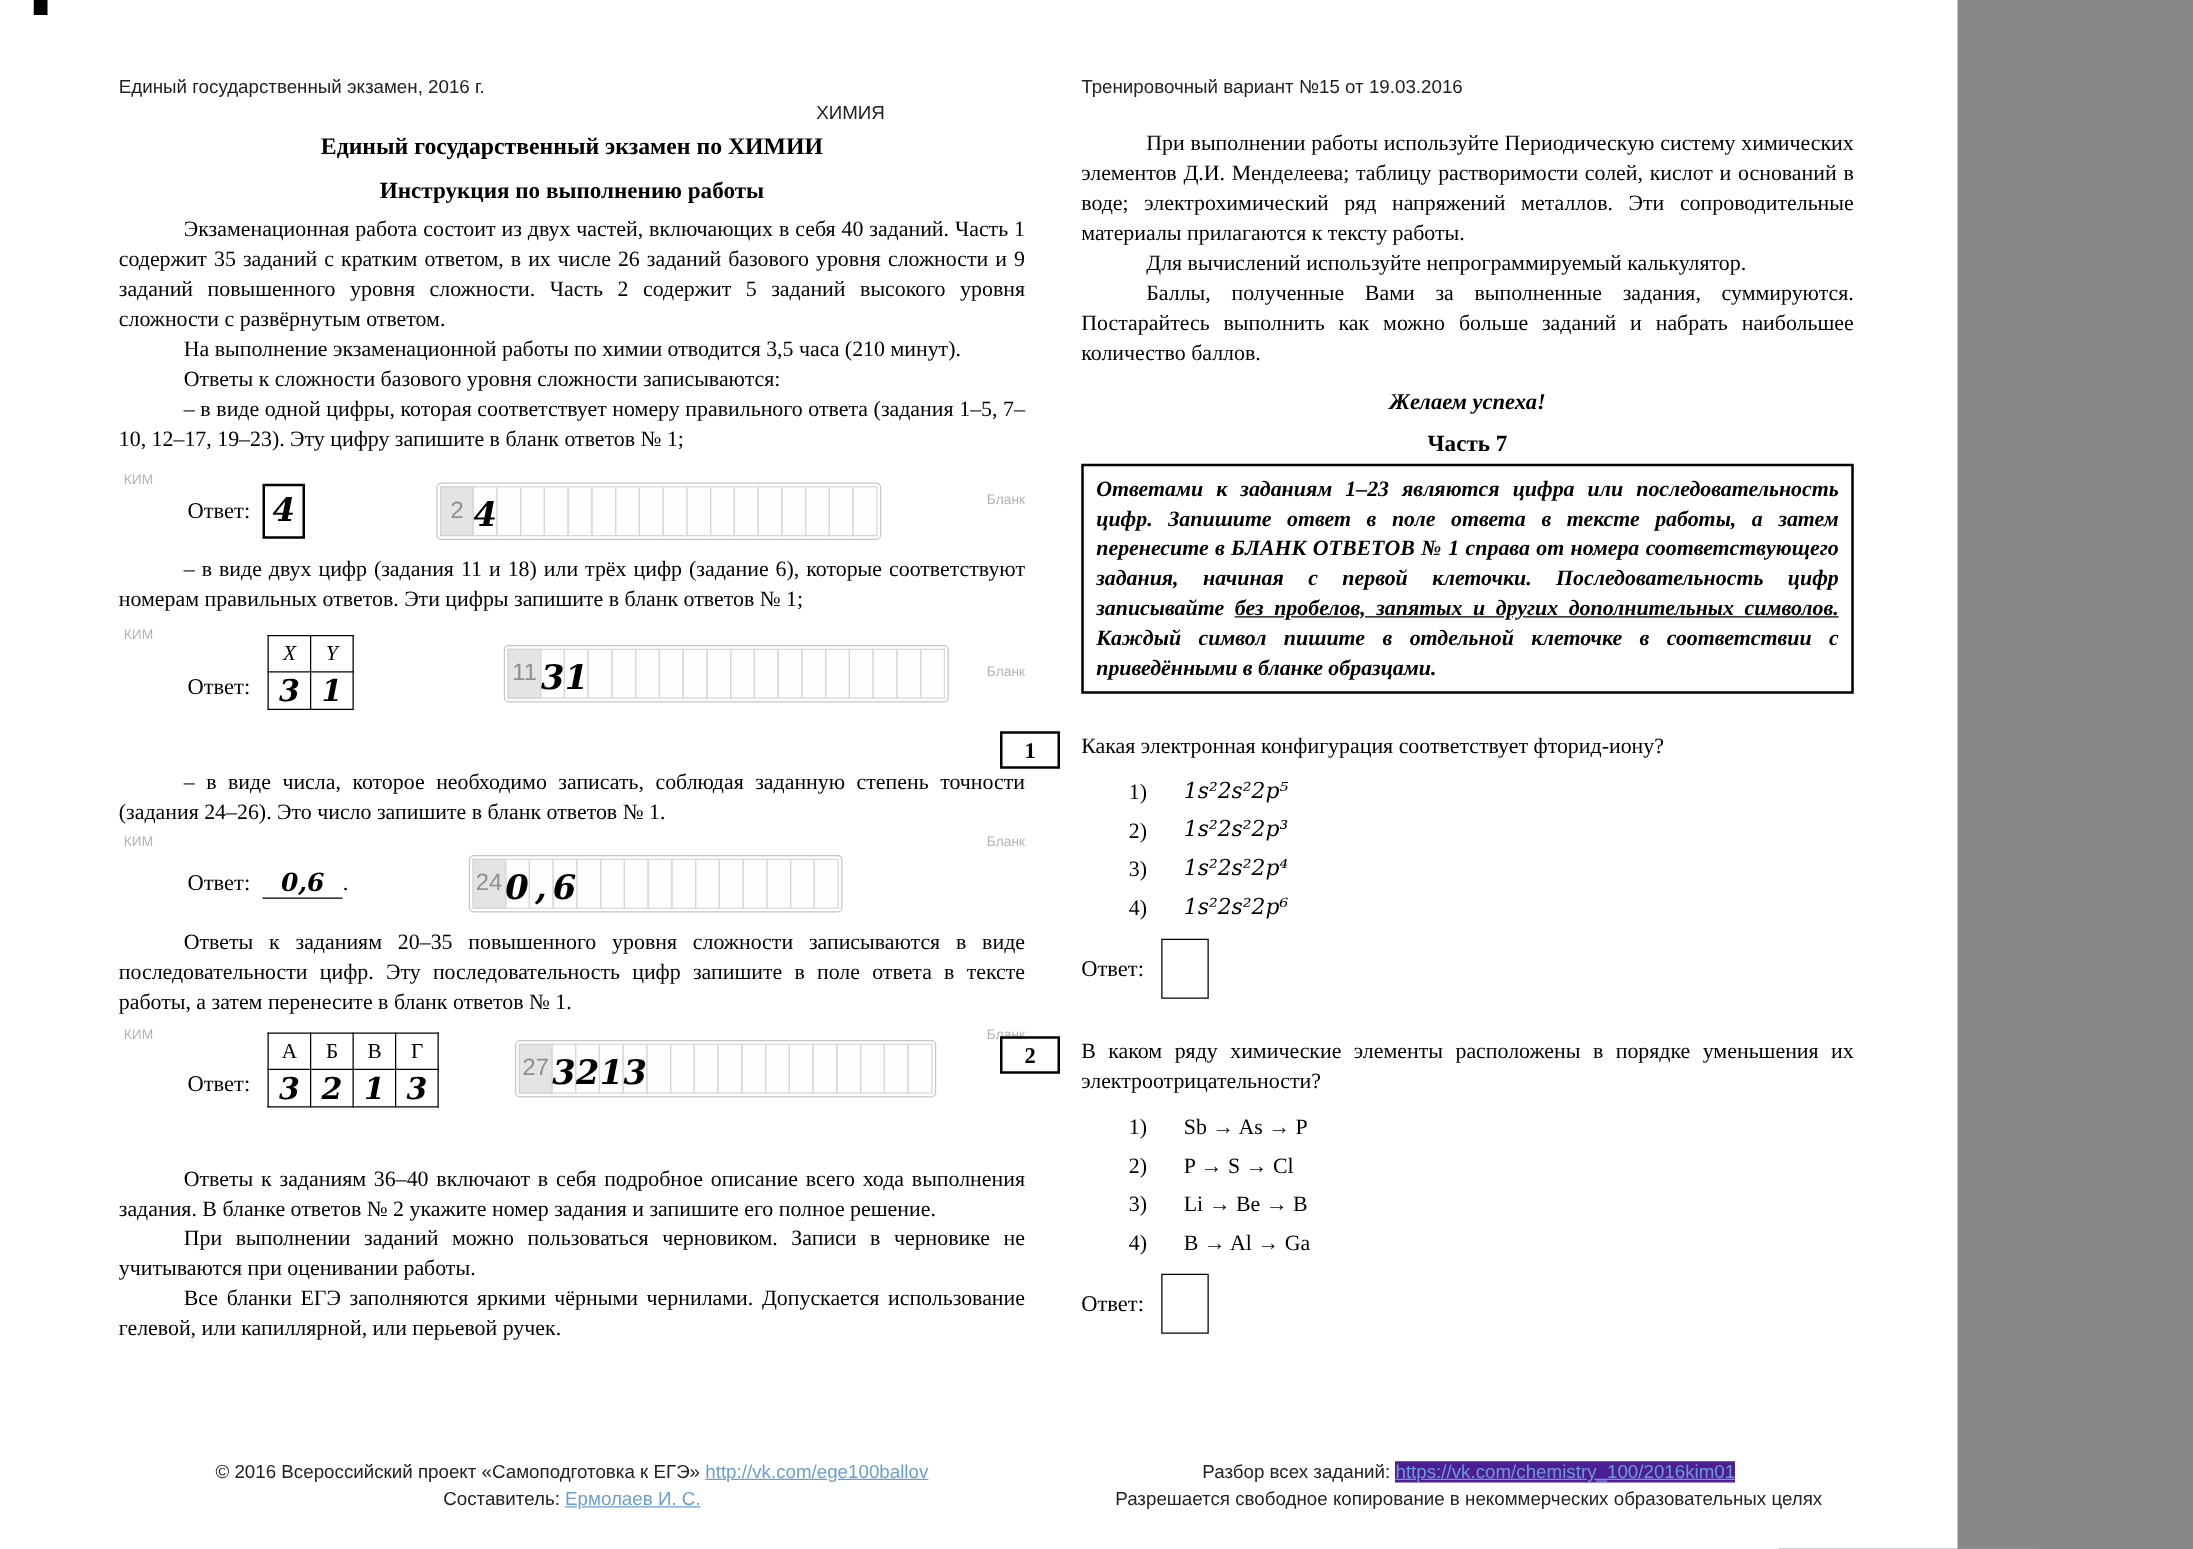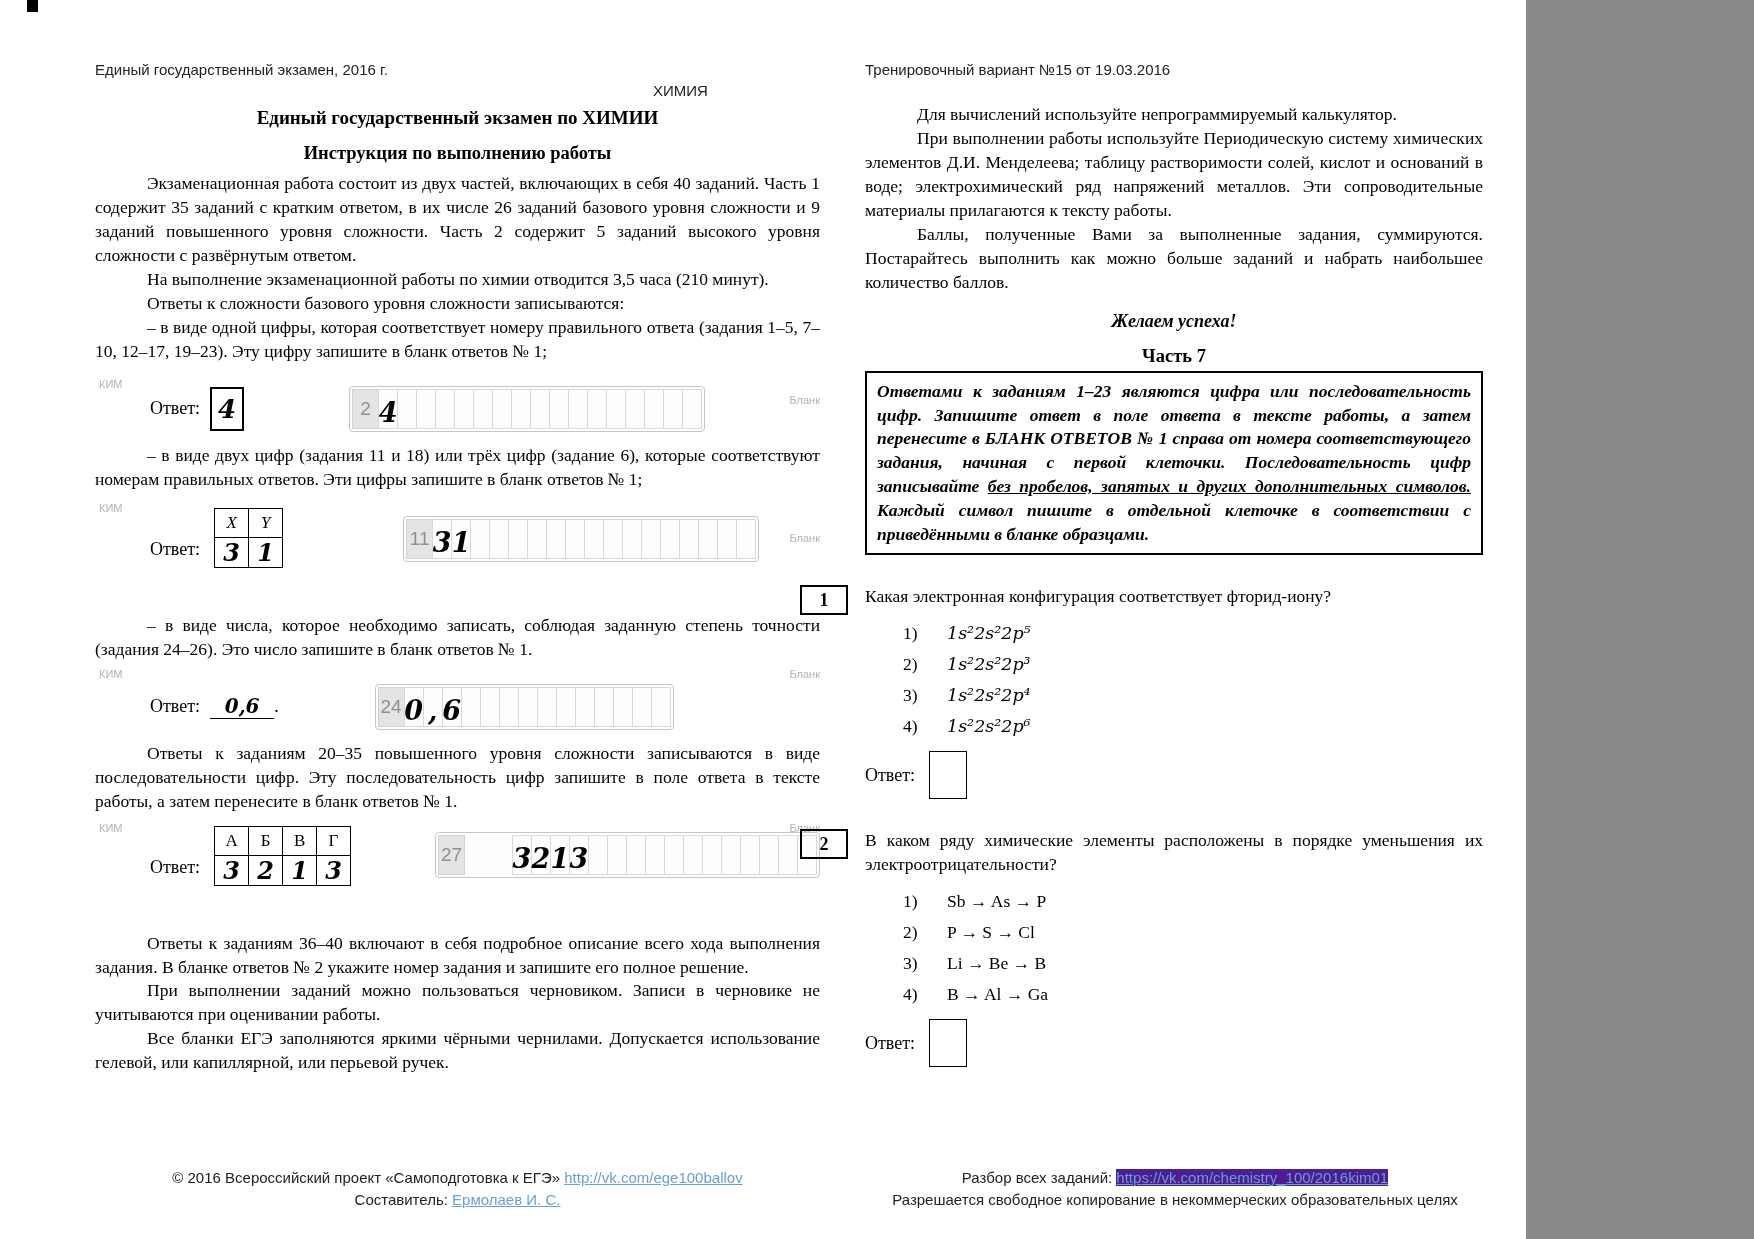--- a/index.html
+++ b/index.html
@@ -1,17 +1,17 @@
 <!DOCTYPE html>
 <html lang="ru"><head>
 <meta charset="utf-8">
 <style>
   html,body{margin:0;padding:0;background:#888;}
   .page{position:relative;width:1526px;height:1239px;background:#fff;color:#000;
-        font-family:"Liberation Serif",serif;overflow:hidden;}
+        font-family:"Liberation Serif",serif;overflow:hidden;padding-left:40px;}
 
   
   .corner-mark{position:absolute;left:27px;top:0;width:11px;height:12px;background:#000;}
 
   
   .hdr{position:absolute;top:61px;font-family:"Liberation Sans",sans-serif;font-size:15px;color:#222;}
   .hdr-left{left:95px;}
   .hdr-center{left:653px;margin-top:21px;}
   .hdr-right{left:865px;}
   .hdr-page{left:1607px;top:63px;}
@@ -230,21 +230,21 @@
             <td>Г</td>
           </tr>
           <tr class="val-row">
             <td>3</td>
             <td>2</td>
             <td>1</td>
             <td>3</td>
           </tr>
         </tbody>
           </table>
-        <span class="strip" style="margin-left:84px;margin-bottom:8px;gap:48px;">
+        <span class="strip" style="margin-left:61px;margin-bottom:8px;">
           <span class="strip-label">27</span>
           <span class="strip-cells">
               <span class="cell">3</span>
               <span class="cell">2</span>
               <span class="cell">1</span>
               <span class="cell">3</span>
               <span class="cell"></span>
               <span class="cell"></span>
               <span class="cell"></span>
               <span class="cell"></span>
@@ -260,22 +260,22 @@
         </span>
       </div>
     </div>
 
     <p class="body">Ответы к заданиям 36–40 включают в себя подробное описание всего хода выполнения задания. В бланке ответов № 2 укажите номер задания и запишите его полное решение.</p>
     <p class="body">При выполнении заданий можно пользоваться черновиком. Записи в черновике не учитываются при оценивании работы.</p>
     <p class="body">Все бланки ЕГЭ заполняются яркими чёрными чернилами. Допускается использование гелевой, или капиллярной, или перьевой ручек.</p>
   </div>
 
   <div class="col col-right">
+    <p class="body">При выполнении работы используйте Периодическую систему химических элементов Д.И. Менделеева; таблицу растворимости солей, кислот и оснований в воде; электрохимический ряд напряжений металлов. Эти сопроводительные материалы прилагаются к тексту работы.</p>
     <p class="body">Для вычислений используйте непрограммируемый калькулятор.</p>
-    <p class="body">При выполнении работы используйте Периодическую систему химических элементов Д.И. Менделеева; таблицу растворимости солей, кислот и оснований в воде; электрохимический ряд напряжений металлов. Эти сопроводительные материалы прилагаются к тексту работы.</p>
     <p class="body">Баллы, полученные Вами за выполненные задания, суммируются. Постарайтесь выполнить как можно больше заданий и набрать наибольшее количество баллов.</p>
 
     <div class="wish">Желаем успеха!</div>
     <div class="part-h">Часть 7</div>
 
     <div class="part-box"><span>Ответами к заданиям 1–23 являются цифра или последовательность цифр. Запишите ответ в поле ответа в тексте работы, а затем перенесите в БЛАНК ОТВЕТОВ № 1 справа от номера соответствующего задания, начиная с первой клеточки. Последовательность цифр записывайте </span><span class="uline">без пробелов, запятых и других дополнительных символов.</span><span> Каждый символ пишите в отдельной клеточке в соответствии с приведёнными в бланке образцами.</span></div>
 
     <div class="question">
       <div class="qnum">1</div>
       <p class="qtext">Какая электронная конфигурация соответствует фторид-иону?</p>

